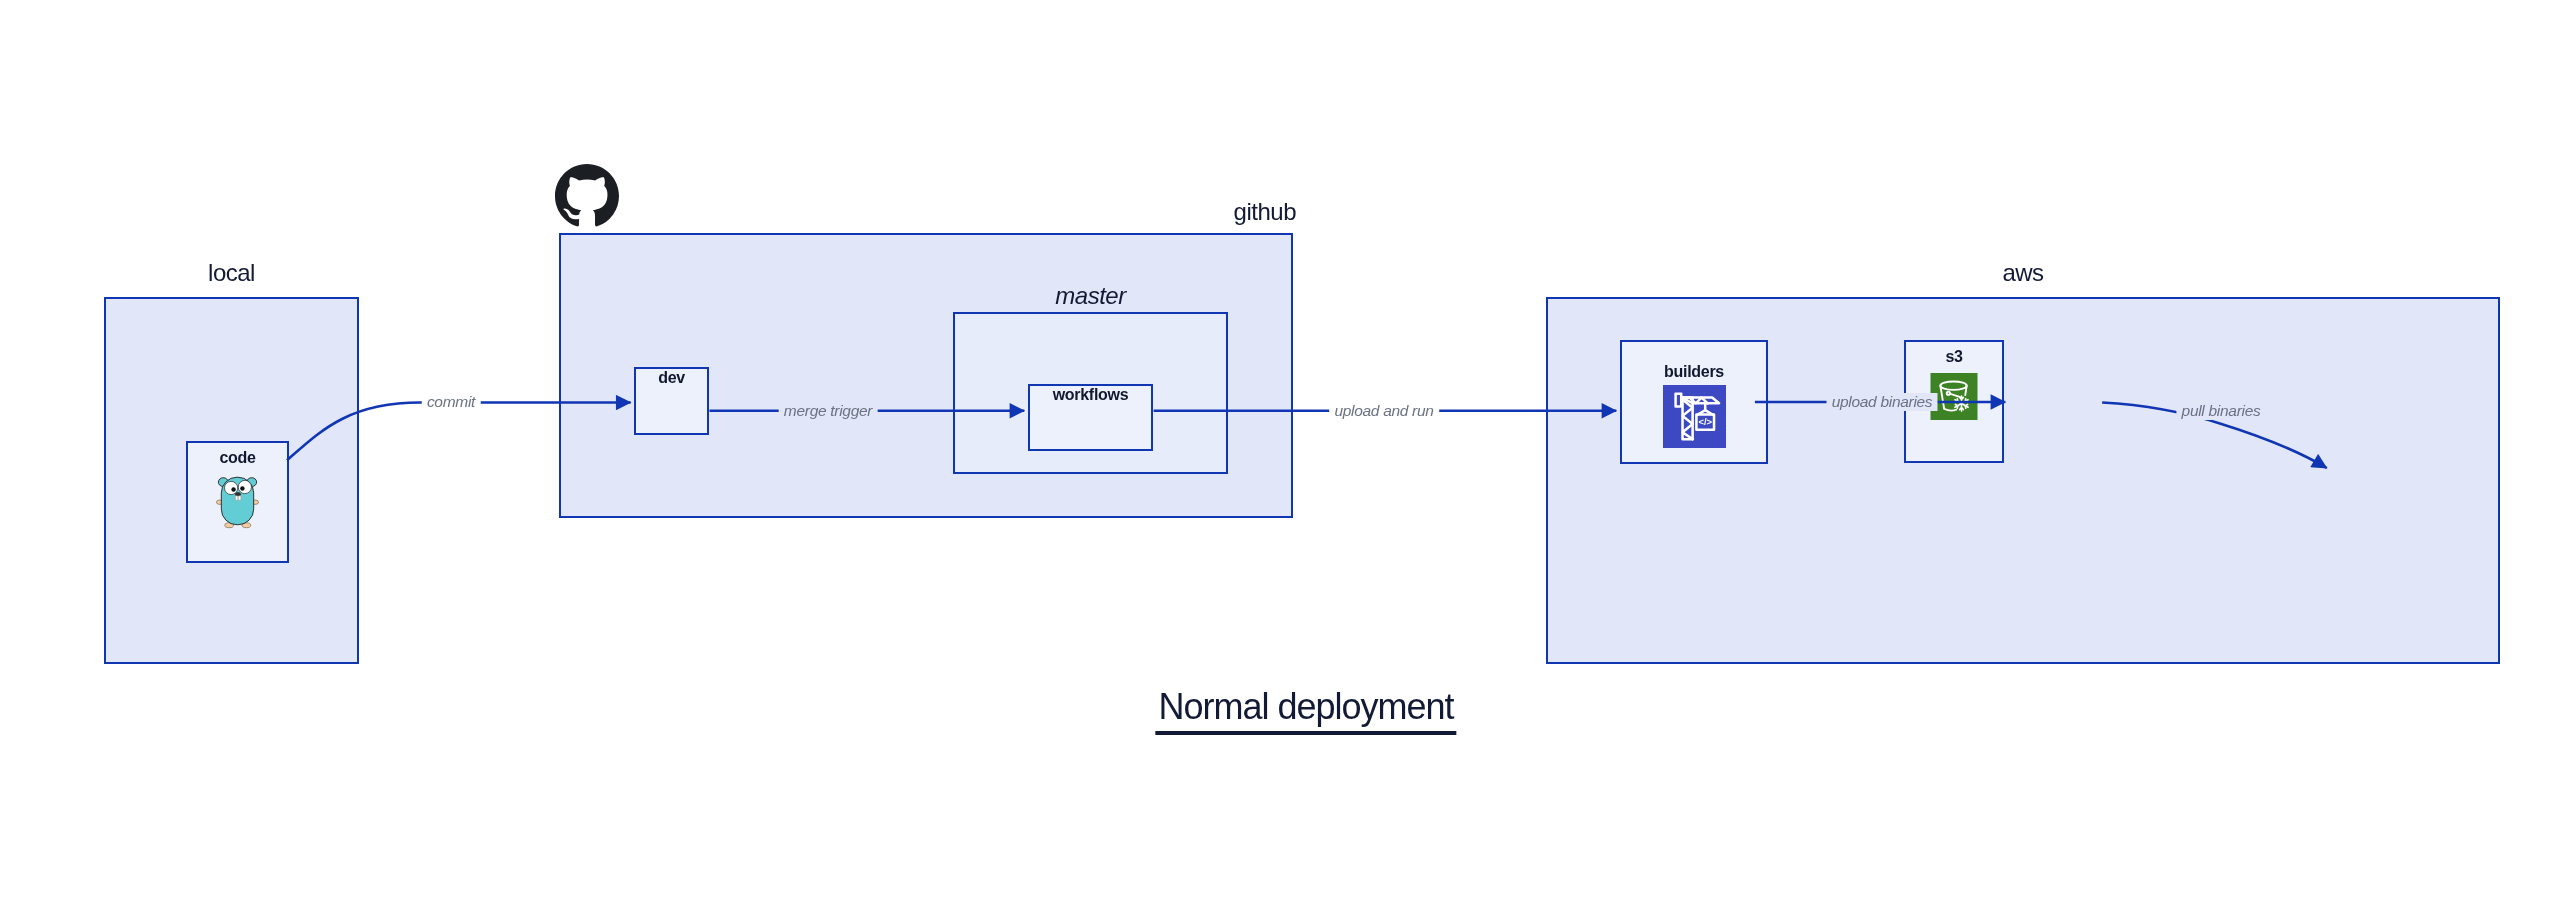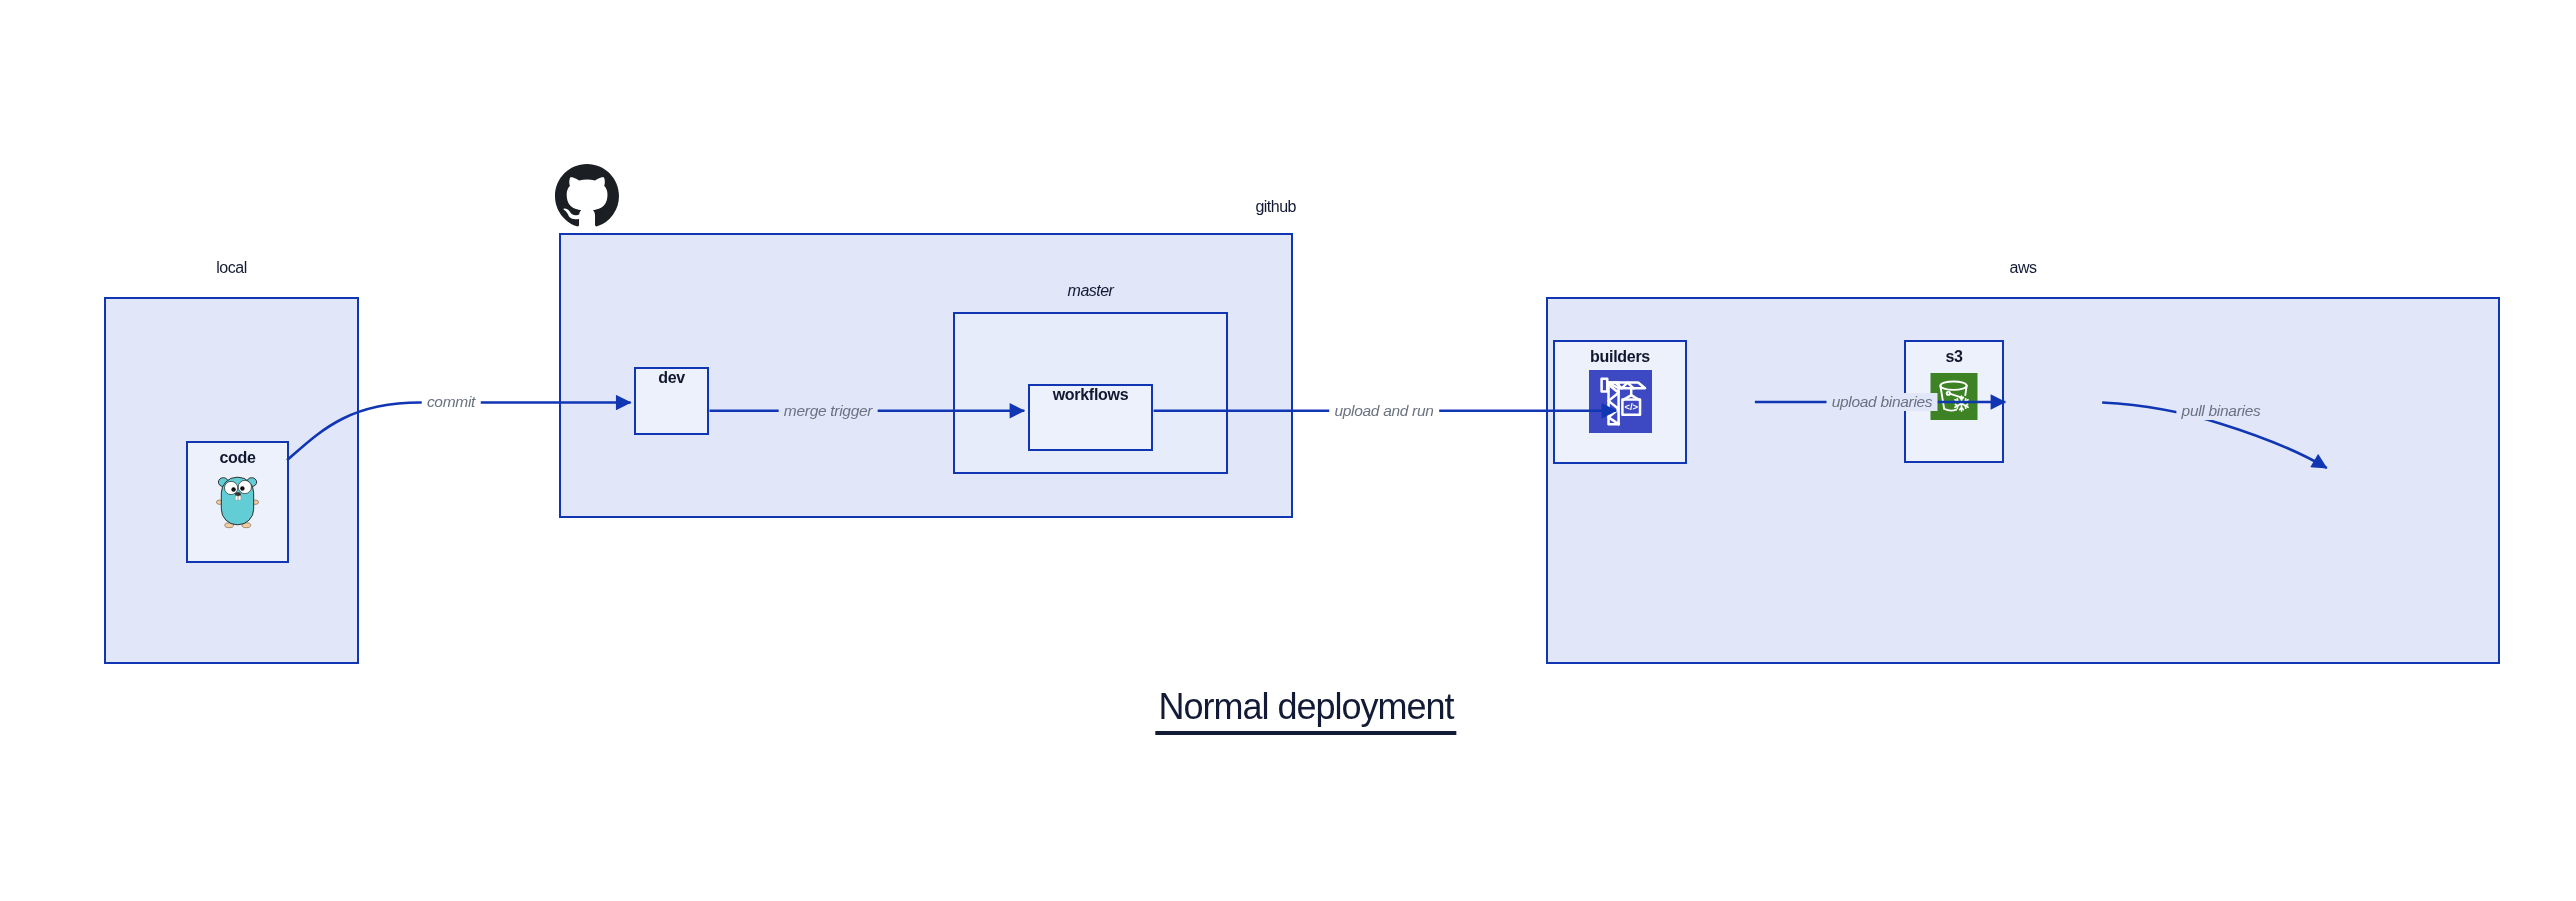--- a/index.html
+++ b/index.html
@@ -22,21 +22,21 @@
     position:absolute;
     background:#edf1fc;
     border:2.6px solid #1036b4;
     box-sizing:border-box;
     display:flex;flex-direction:column;align-items:center;
   }
   .node.center{}
   .group-label{
     position:absolute;
     color:#131a35;
-    font-size:16px;
+    font-size:24px;
     letter-spacing:-0.5px;
     white-space:nowrap;
   }
   .node-label{
     color:#11182f;
     font-weight:700;
     font-size:16px;
     letter-spacing:-0.3px;
     white-space:nowrap;
   }
@@ -131,21 +131,21 @@
   <div class="container master" style="left:953px;top:312px;width:275px;height:162px;z-index:1;"></div>
 
   <div class="node center" style="left:1028px;top:384px;width:125px;height:67px;z-index:2;">
     <span class="node-label">workflows</span>
   </div>
 
   <div class="group-label" style="left:1546px;top:259px;width:954px;text-align:center;">aws</div>
 
   <div class="container" style="left:1546px;top:297px;width:954px;height:367px;"></div>
 
-  <div class="node" style="left:1553px;top:340px;width:134px;height:124px;z-index:2;">
+  <div class="node" style="left:1620px;top:340px;width:148px;height:124px;z-index:2;justify-content:center;">
     <span class="node-label pad">builders</span>
     <svg class="icon-tile" style="position:static;margin-top:4.1px;" width="63" height="63" viewBox="0 0 100 100">
       <rect x="0" y="0" width="100" height="100" fill="#3c49c3"></rect>
       <g stroke="#ffffff" stroke-width="4" fill="none" stroke-linejoin="round" stroke-linecap="square">
         <rect x="20" y="14" width="9" height="20"></rect>
         <path d="M31 20 H78 L89 29 H47 Z"></path>
         <path d="M42 20 L52 29 L61 20 L71 29"></path>
         <path d="M31 20 H47 V86 H31 Z"></path>
         <path d="M31 23 L47 36 L31 49 L47 62 L31 75 L47 86"></path>
         <path d="M67 29 V40"></path>

